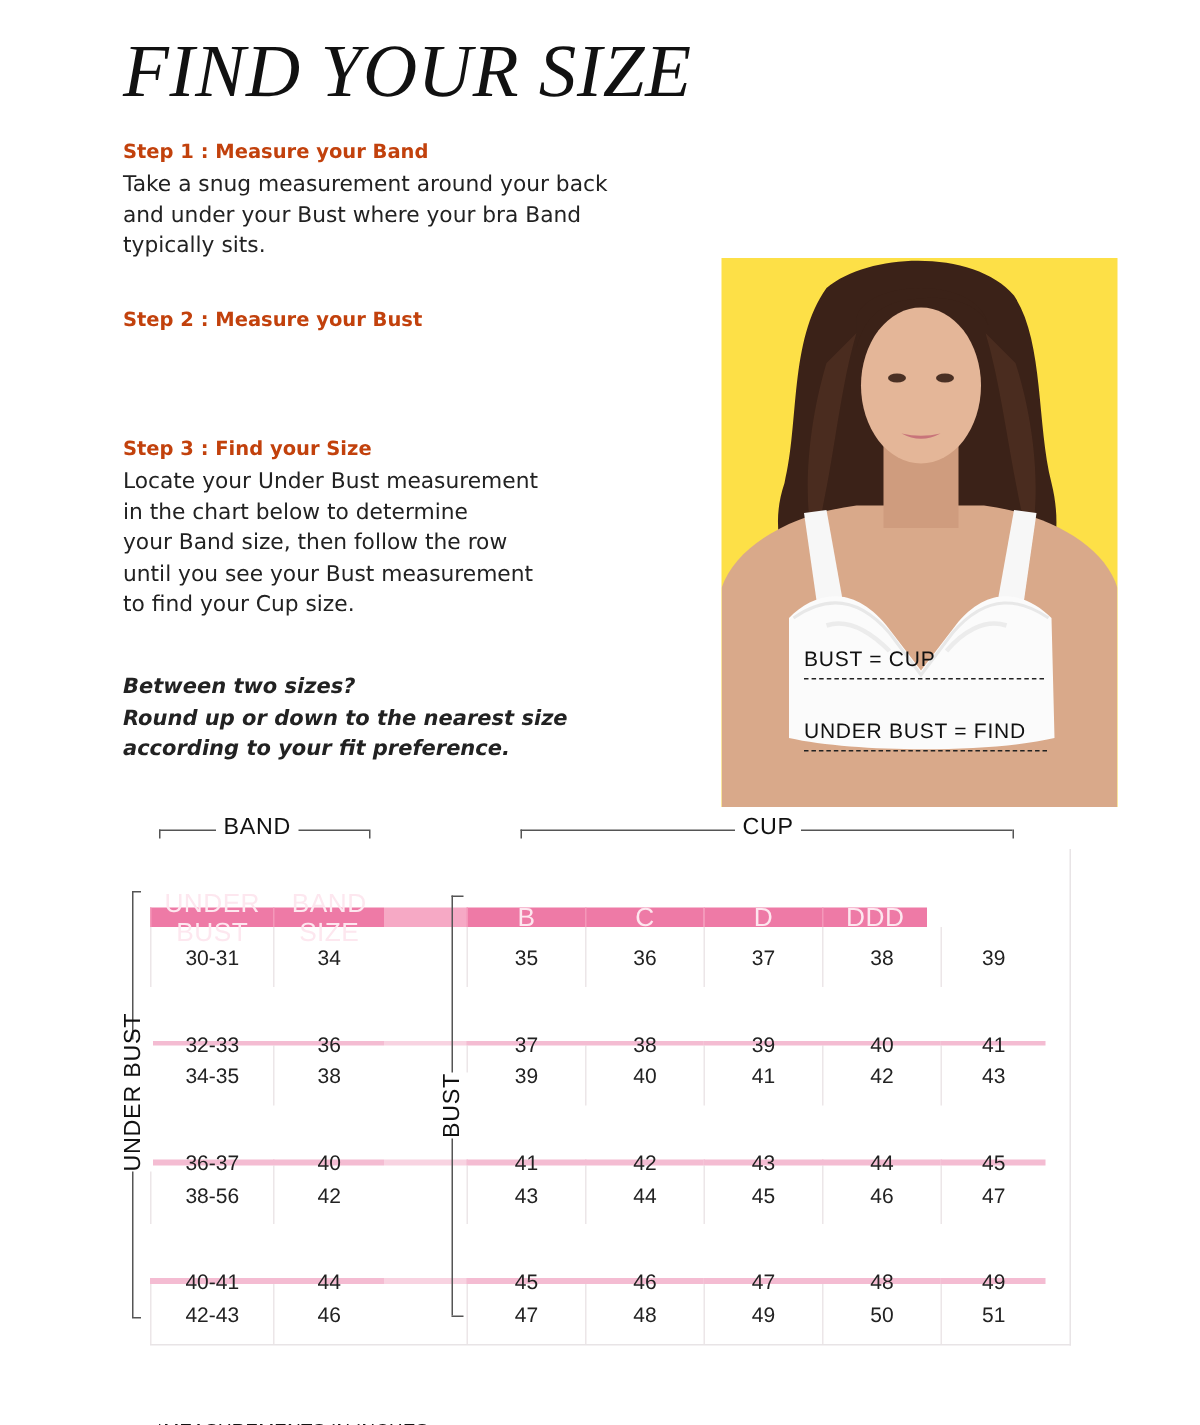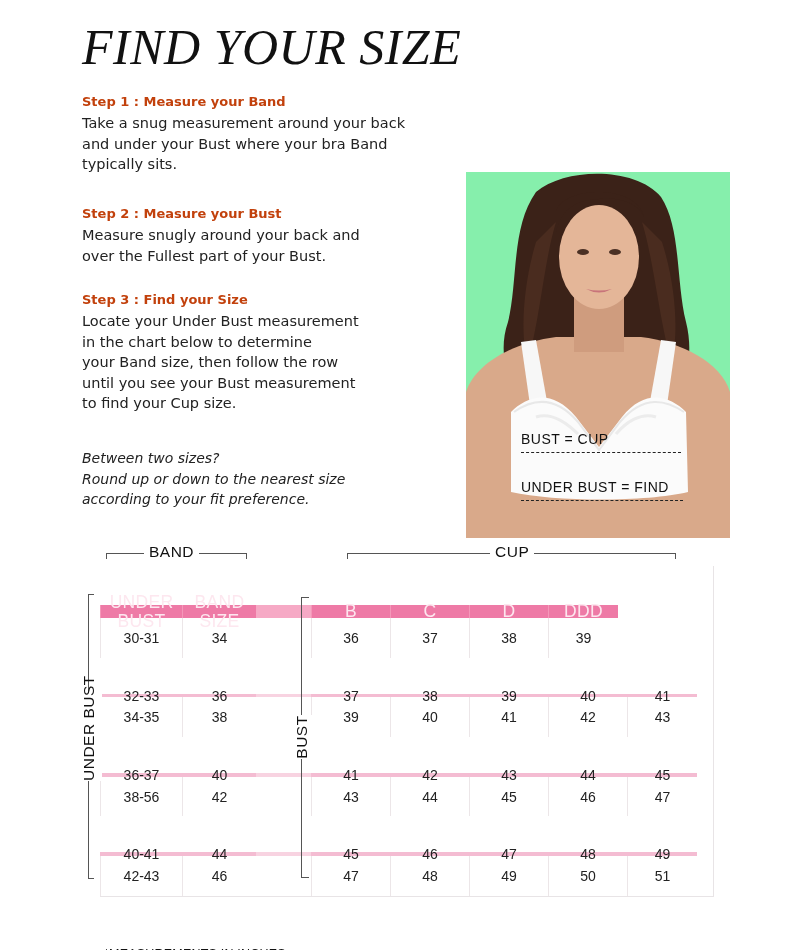--- a/index.html
+++ b/index.html
@@ -17,27 +17,27 @@
       font-family: "DejaVu Sans", sans-serif; font-weight: bold;
       font-size: 13px; color: #c2410c; margin-bottom: 4px; white-space: nowrap;
     }
     .step p {
       font-family: "DejaVu Sans", sans-serif; font-size: 14.5px; line-height: 20.5px;
       color: #222; white-space: pre-line;
     }
     .note {
       position: absolute; left: 82px; top: 448px; width: 340px;
       font-family: "DejaVu Sans", sans-serif; font-style: italic;
-      font-size: 14px; line-height: 20.5px; color: #222; white-space: pre-line;
+      font-size: 14px; line-height: 20.5px; color: #222; white-space: pre-line; font-weight: bold;
     }
 
     
     .photo {
-      position: absolute; left: 466px; top: 172px; width: 264px; height: 366px;
-      overflow: hidden; background: #86efac;
+      position: absolute; left: 481px; top: 172px; width: 264px; height: 366px;
+      overflow: hidden; background: #fde047;
     }
     .photo svg { display: block; }
     .photo-label {
       position: absolute; font-family: "Liberation Sans", sans-serif; font-size: 14px;
       color: #111; letter-spacing: 0.5px; white-space: nowrap;
     }
     .dash { position: absolute; border-top: 1.5px dashed #222; height: 0; }
 
     
     .group-label {
@@ -90,22 +90,20 @@
 <div class="title">FIND YOUR SIZE</div>
 
 <div class="step" style="top:94px;">
   <h2>Step 1 : Measure your Band</h2>
   <p>Take a snug measurement around your back
 and under your Bust where your bra Band
 typically sits.</p>
 </div>
 <div class="step" style="top:206px;">
   <h2>Step 2 : Measure your Bust</h2>
-  <p>Measure snugly around your back and
-over the Fullest part of your Bust.</p>
 </div>
 <div class="step" style="top:292px;">
   <h2>Step 3 : Find your Size</h2>
   <p>Locate your Under Bust measurement
 in the chart below to determine
 your Band size, then follow the row
 until you see your Bust measurement
 to find your Cup size.</p>
 </div>
 
@@ -172,20 +170,21 @@
     <div class="cell c-cup">B</div>
     <div class="cell c-cup">C</div>
     <div class="cell c-cup">D</div>
     <div class="cell c-cup last">DDD</div>
   </div>
 
   <div class="row">
     <div class="cell c-ub">30-31</div>
     <div class="cell c-bs">34</div>
     <div class="cell c-gap gap"></div>
+    <div class="cell c-cup">35</div>
     <div class="cell c-cup">36</div>
     <div class="cell c-cup">37</div>
     <div class="cell c-cup">38</div>
     <div class="cell c-cup last">39</div>
   </div>
   <div class="row pink">
     <div class="cell c-ub">32-33</div>
     <div class="cell c-bs">36</div>
     <div class="cell c-gap gap"></div>
     <div class="cell c-cup">37</div>

